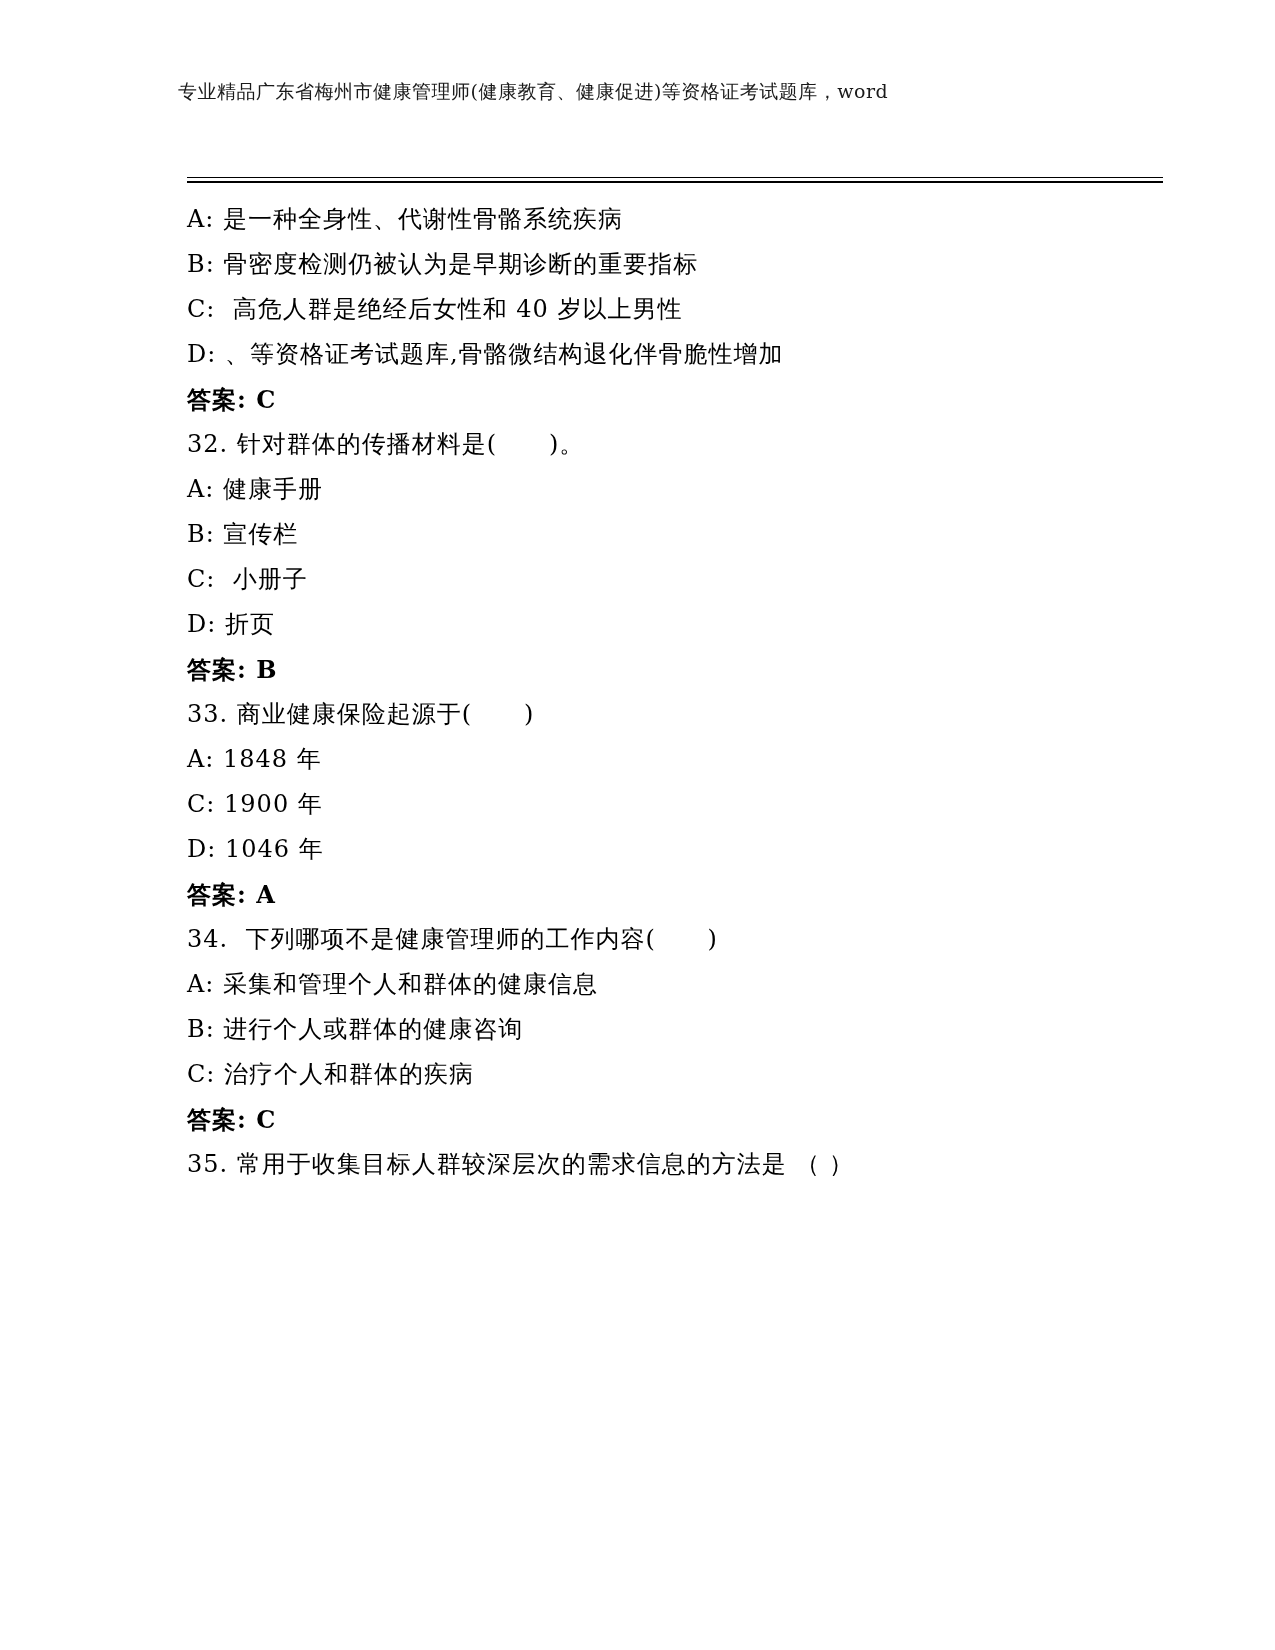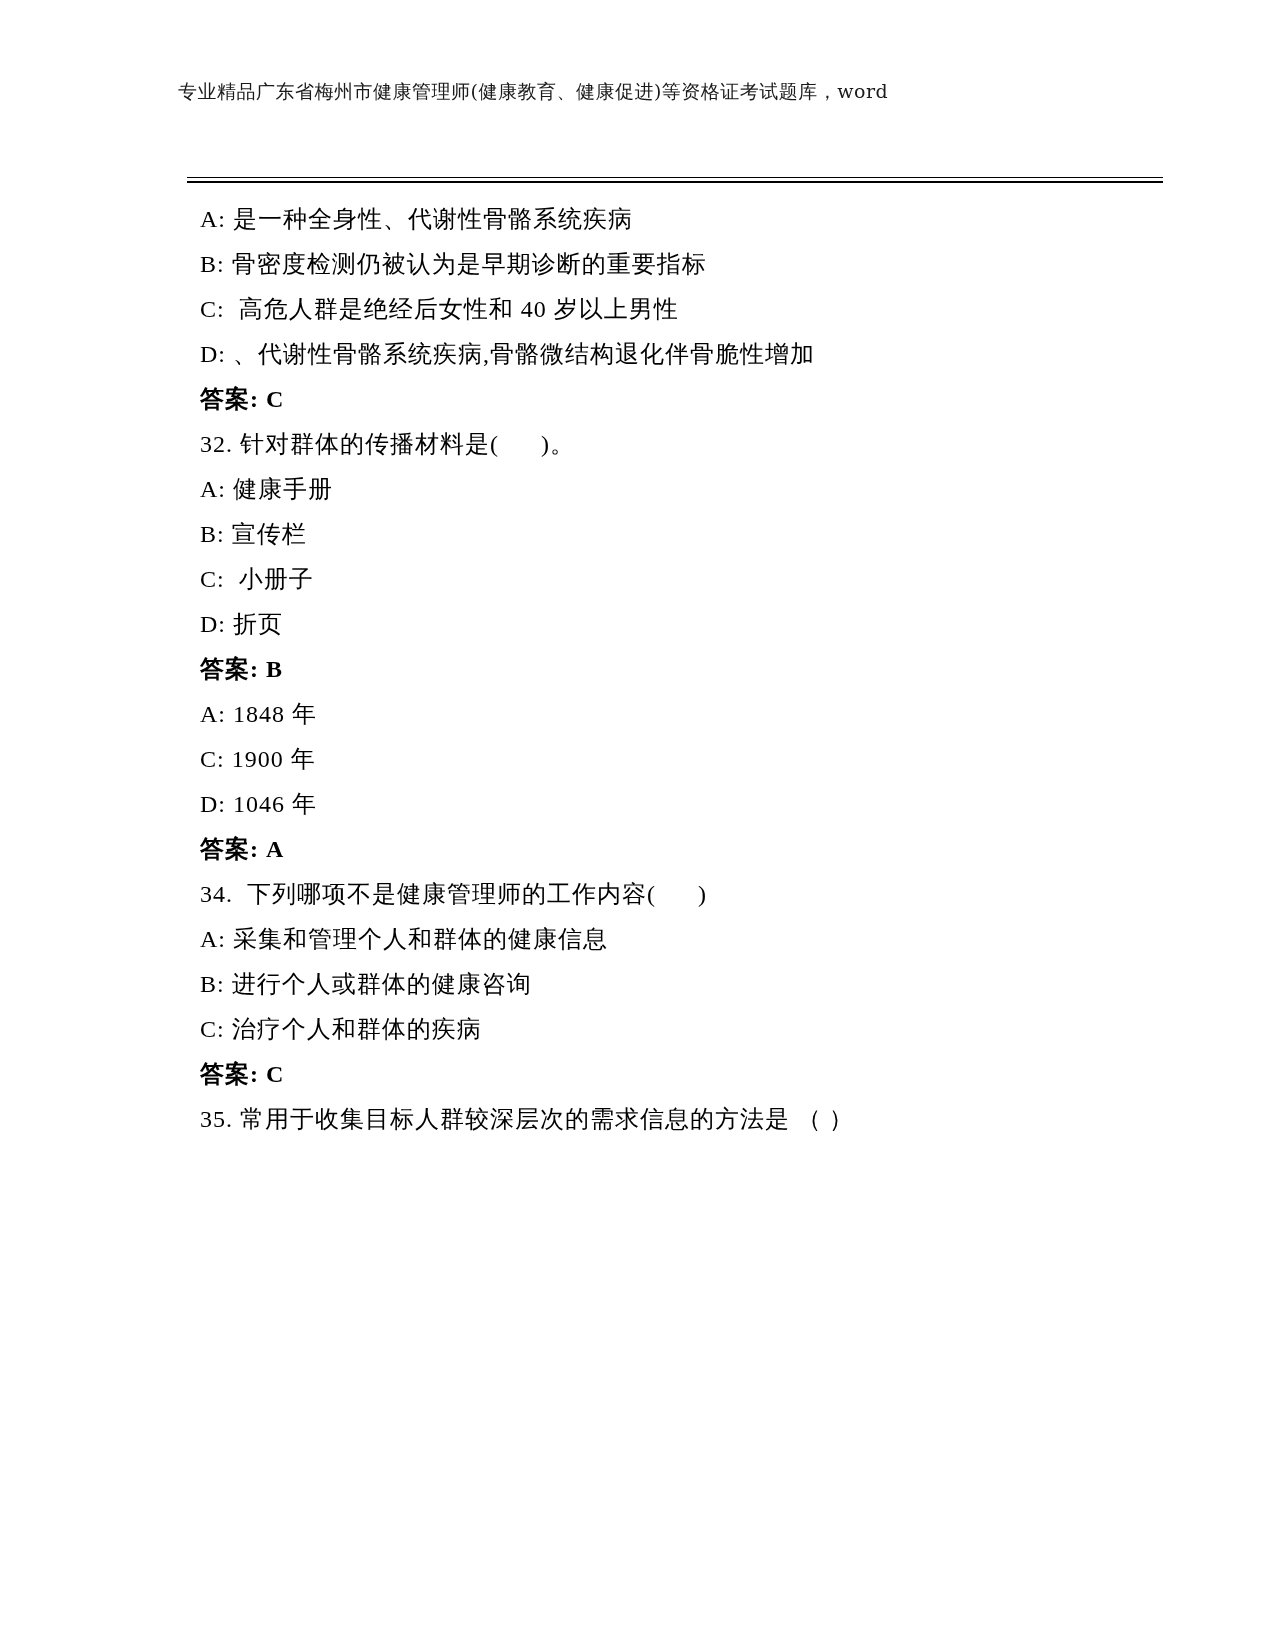--- a/index.html
+++ b/index.html
@@ -34,25 +34,24 @@
     left: 187px;
     top: 177px;
     width: 976px;
     height: 3px;
     border-top: 1px solid #000000;
     border-bottom: 2px solid #000000;
     box-sizing: content-box;
   }
   .content {
     position: absolute;
-    left: 200px;
+    left: 187px;
     top: 197px;
     width: 985px;
     font-size: 24px;
-    font-family: Liberation Serif, serif;
   }
   .content p {
     margin: 0;
     line-height: 45px;
     letter-spacing: 1px;
     white-space: pre-wrap;
   }
   .question {
   }
   .question:first-child {
@@ -72,34 +71,35 @@
   </div>
 
   <div class="header-rule"></div>
 
   <div class="content">
 
     <div class="question">
       <p class="option">A: 是一种全身性、代谢性骨骼系统疾病</p>
       <p class="option">B: 骨密度检测仍被认为是早期诊断的重要指标</p>
       <p class="option">C:  高危人群是绝经后女性和 40 岁以上男性</p>
-      <p class="option">D: 、代谢性骨骼系统疾病,骨骼微结构退化伴骨脆性增加</p>
+      <p class="option">D: 、等资格证考试题库,骨骼微结构退化伴骨脆性增加</p>
       <p class="answer">答案: C</p>
     </div>
 
     <div class="question">
       <p class="stem">32. 针对群体的传播材料是(      )。</p>
       <p class="option">A: 健康手册</p>
       <p class="option">B: 宣传栏</p>
       <p class="option">C:  小册子</p>
       <p class="option">D: 折页</p>
       <p class="answer">答案: B</p>
     </div>
 
     <div class="question">
+      <p class="stem">33. 商业健康保险起源于(      )</p>
       <p class="option">A: 1848 年</p>
       <p class="option">C: 1900 年</p>
       <p class="option">D: 1046 年</p>
       <p class="answer">答案: A</p>
     </div>
 
     <div class="question">
       <p class="stem">34.  下列哪项不是健康管理师的工作内容(      )</p>
       <p class="option">A: 采集和管理个人和群体的健康信息</p>
       <p class="option">B: 进行个人或群体的健康咨询</p>

